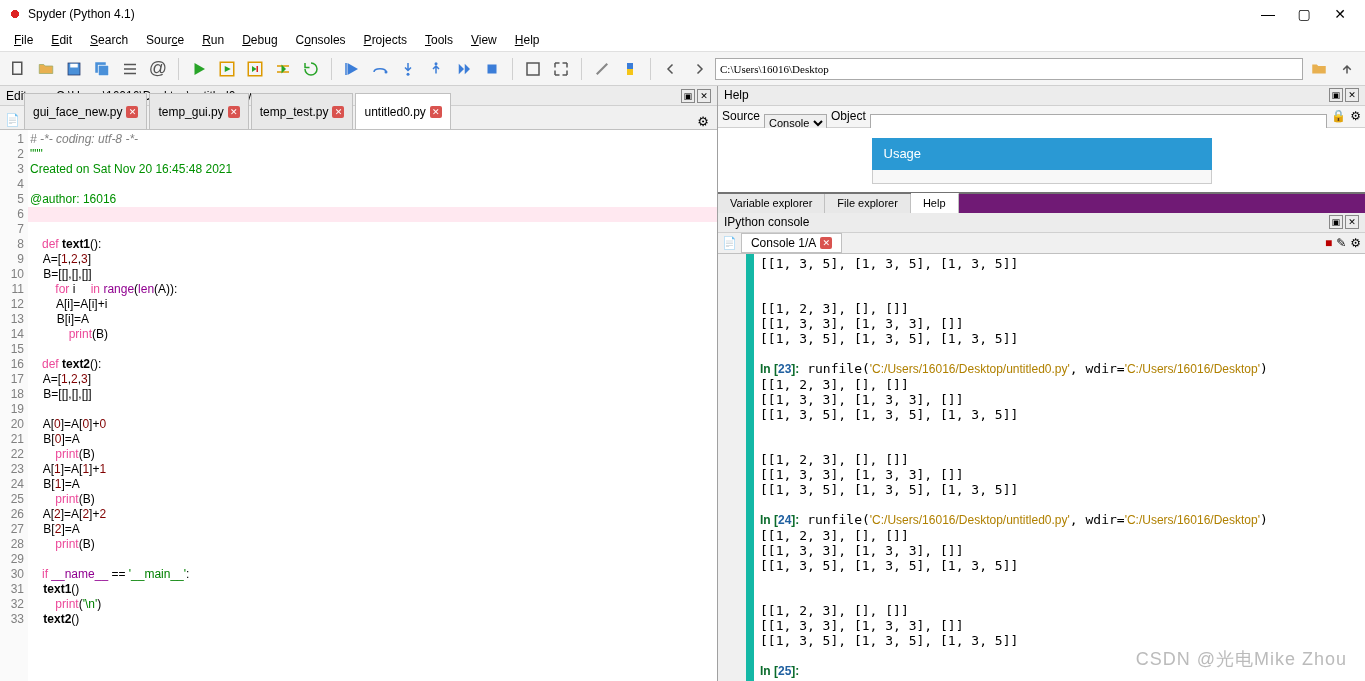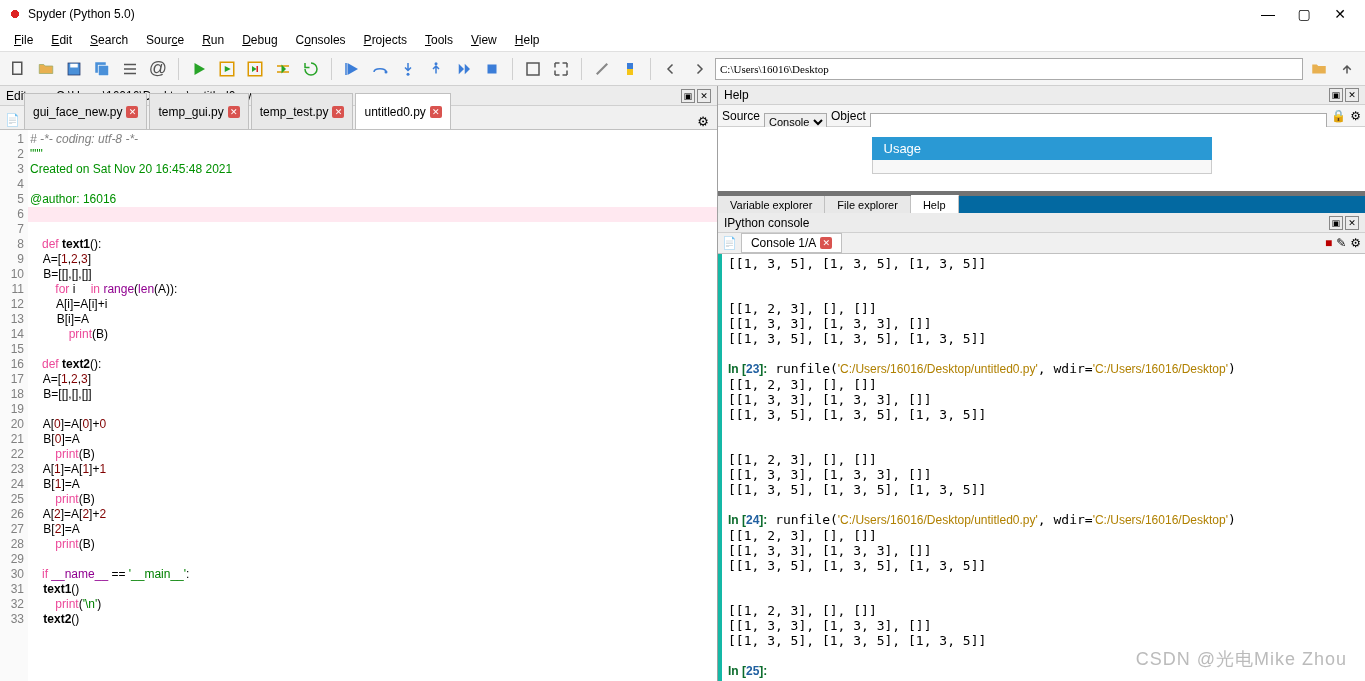--- a/index.html
+++ b/index.html
@@ -37,41 +37,41 @@
 .code .cm { color: #808080; font-style: italic; }
 .code .num { color: #800000; }
 .code .doc { color: #009000; }
 .code .bi { color: #900090; }
 .hl-line { position:absolute; left:28px; right:0; height:15px; background:#ffe8f0; z-index:0;}
 .help-sub { height: 22px; display:flex; align-items:center; padding:0 4px; gap:4px; background:#f5f5f5; border-bottom:1px solid #d0d0d0; font-size:11px;}
 .help-sub select, .help-sub input { height:18px; font-size:11px; border:1px solid #aaa;margin-top:13px; }
 .help-sub input.object { flex:1; }
 .help-content { flex:1; background:#fff; display:flex; align-items:flex-start; justify-content:center; padding-top:10px;}
 .usage-box { width:340px; }
-.usage-title { background:#2a99d4; color:#fff; height:23px; display:flex; align-items:center; padding:0 12px; font-size:13px;}
+.usage-title { background:#2a99d4; color:#fff; height:32px; display:flex; align-items:center; padding:0 12px; font-size:13px;}
 .usage-body { height:14px; border:1px solid #ccc; border-top:none; background:#f8f8f8;}
-.sub-tabs { height:22px; display:flex; background:#0369a1; border-top:5px solid #737373;}
+.sub-tabs { height:22px; display:flex; background:#701a75; border-top:2px solid #737373;}
 .sub-tab { padding:3px 12px; border-right:1px solid #c0c0c0; font-size:11px; background:#e8e8e8;}
 .sub-tab.active { background:#fff; border-top:1px solid #fff; margin-top:-1px;}
 .console-area { flex:1; display:flex; flex-direction: column; }
 .console-tabs { height:22px; display:flex; align-items:center; background:#f0f0f0; border-bottom:1px solid #c0c0c0; padding:0 4px;}
 .console-tab { display:flex; align-items:center; gap:4px; padding:2px 9px; background:#fff; border:1px solid #c0c0c0; font-size:11px;}
-.console-output { flex:1; background:#fff; font-family: Consolas, monospace; font-size:13px; line-height:15px; padding:2px 6px; overflow:hidden; border-left:4px solid #14b8a6;}
+.console-output { flex:1; background:#fff; font-family: Consolas, monospace; font-size:13px; line-height:15px; padding:2px 6px; overflow:hidden; border-left:8px solid #14b8a6;margin-left:28px;}
 .console-output .in-prompt { color:#0a6b2b; font-weight:bold;}
 .console-output .in-num { color:#2060a0; font-weight:bold;}
 .console-output .path { color:#b08000;}
 .watermark {position:absolute; right:18px; bottom:10px; color:#bbb; font-size:18px; letter-spacing:1px; pointer-events:none;}
 .tool-icons-right{margin-left:auto; display:flex; gap:4px;}
 </style>
 </head>
 <body>
 
 <div class="titlebar">
   <span class="spyder-icon"></span>
-  <span class="title">Spyder (Python 5.0)</span>
+  <span class="title">Spyder (Python 4.1)</span>
   <div class="win-controls">
     <span>—</span>
     <span>▢</span>
     <span>✕</span>
   </div>
 </div>
 
 <div class="menubar">
   <span class="menu-item"><u>F</u><span></span>ile</span>
   <span class="menu-item"><u>E</u>dit</span>

